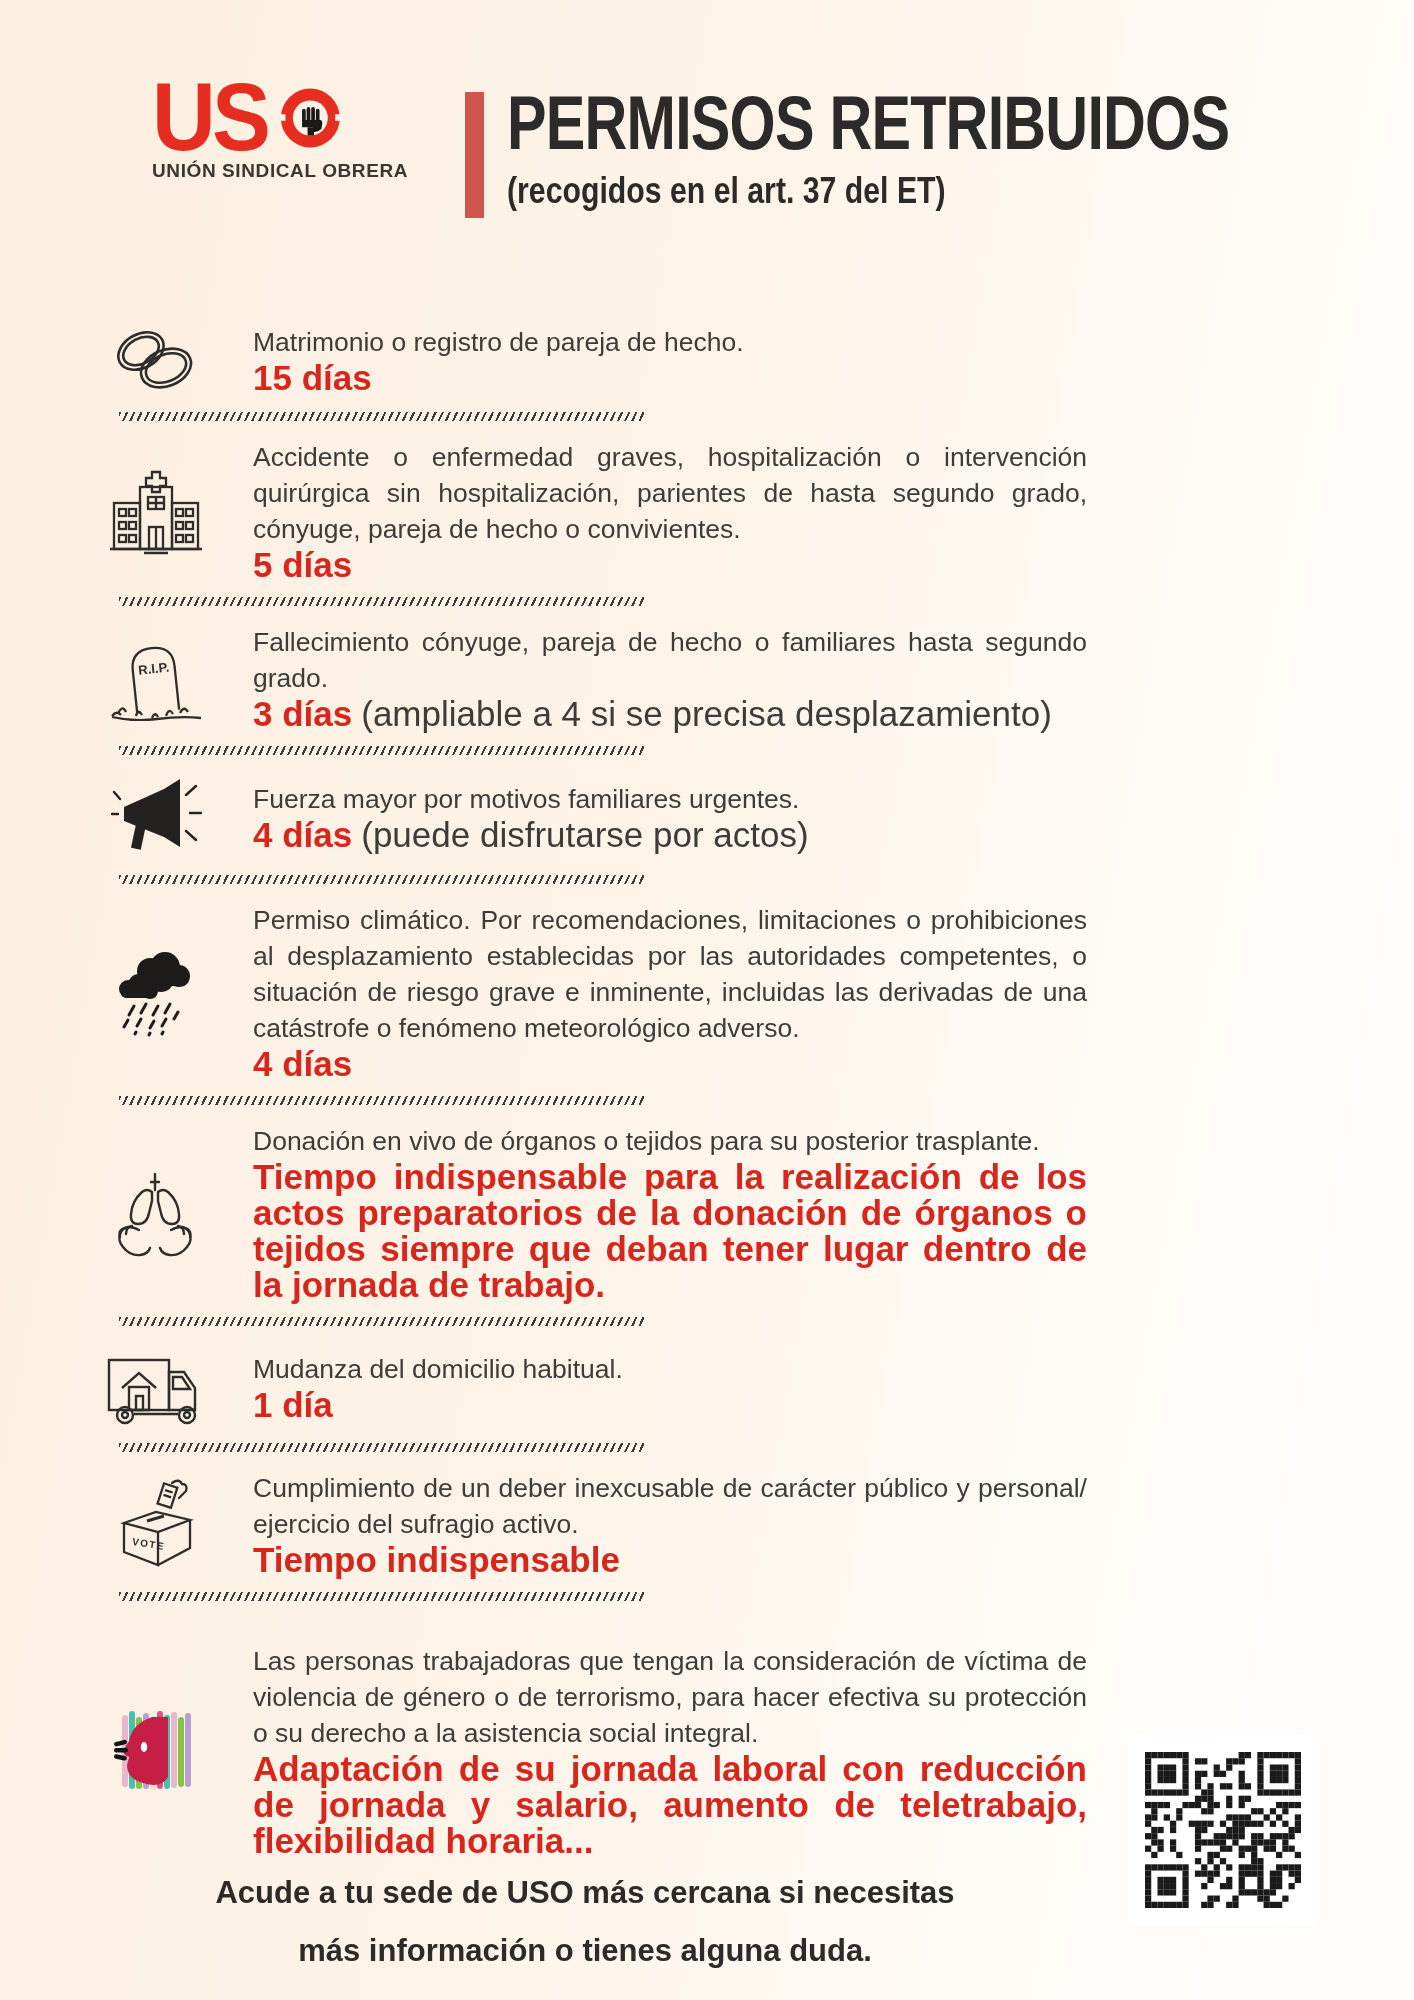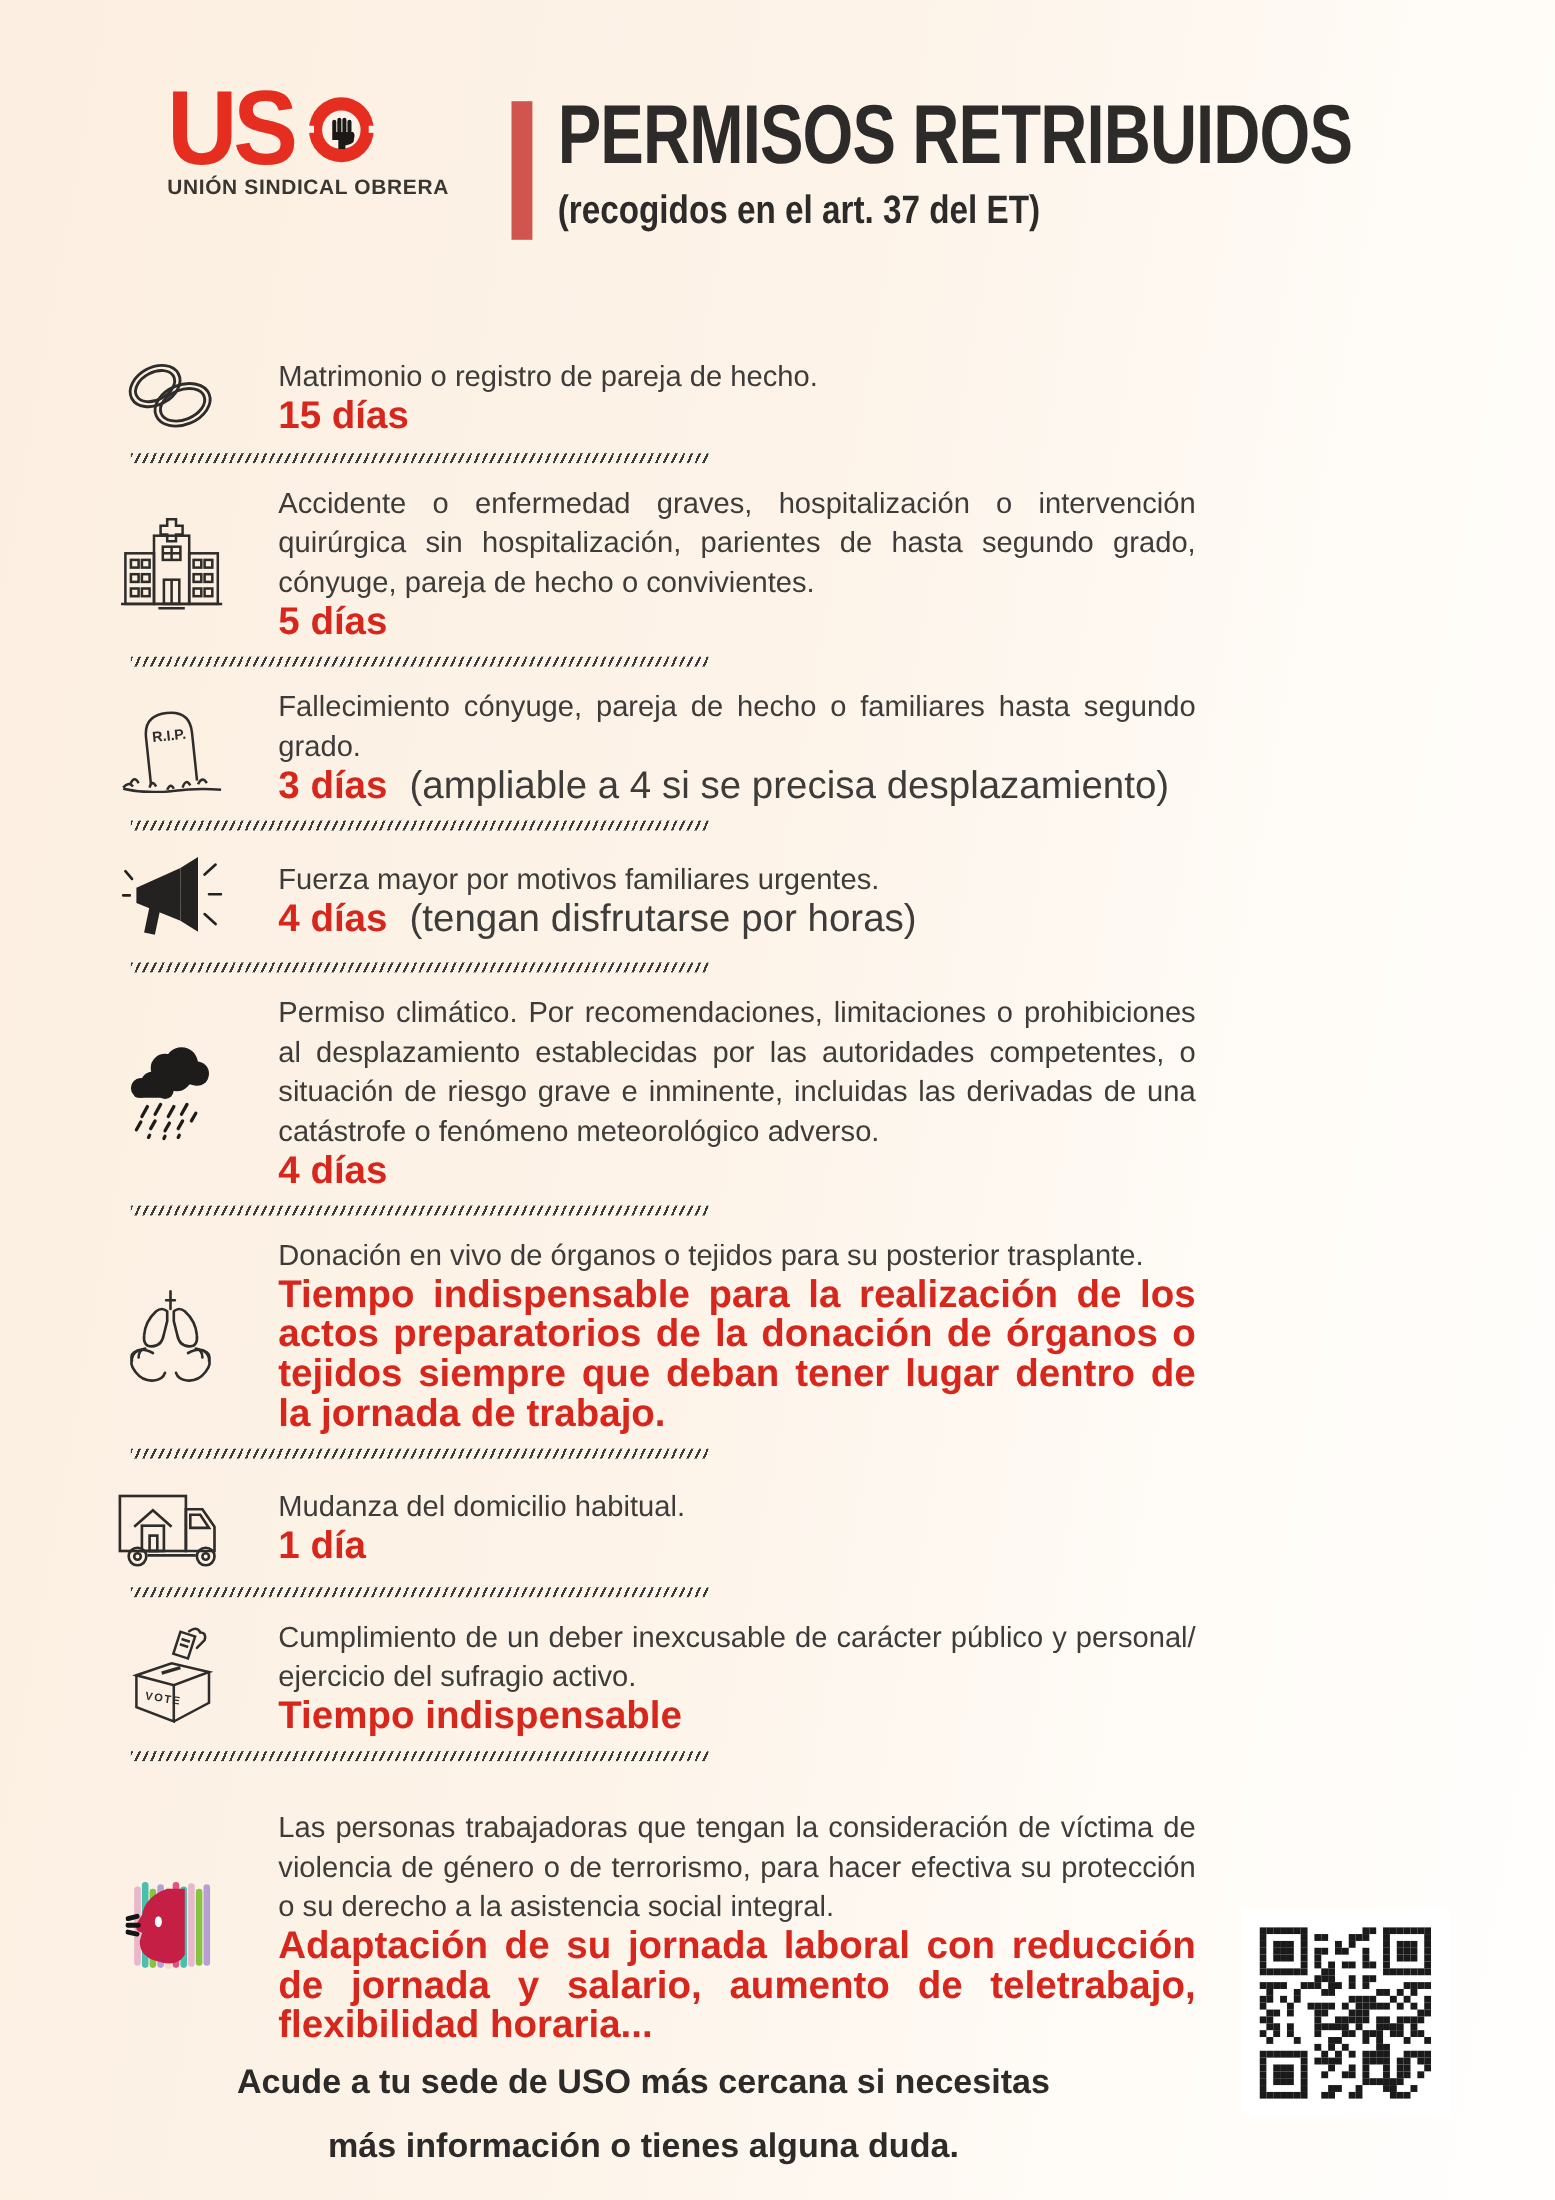--- a/index.html
+++ b/index.html
@@ -25,21 +25,21 @@
 
   
   .items{position:absolute;left:0;top:322px;width:1136px;}
   .item{display:flex;align-items:center;padding:0 49px 0 98px;}
   .icon-cell{width:115px;min-width:115px;display:flex;justify-content:center;margin-right:40px;}
   .text-cell{width:1056px;color:#3e3c3a;}
   .desc{margin:0;font-size:26.5px;line-height:36px;text-align:justify;}
   .dur-line{margin:0;font-size:35px;line-height:36px;}
   .dur{color:#d7261c;font-weight:700;}
   .dur-block{display:block;text-align:justify;}
-  .note{color:#3e3c3a;margin-left:20px;}
+  .note{color:#3e3c3a;margin-left:9px;}
   .divider{margin:14px 0 18px 119px;width:525px;height:9px;
            background:repeating-linear-gradient(115deg,#3a3a3a 0 2px,transparent 2px 6.5px);}
   .item.last{margin-top:42px;}
 
   
   .footer-text{position:absolute;left:40px;top:1864px;width:1090px;text-align:center;
                color:#2d2b29;font-size:31px;font-weight:700;line-height:58px;}
   .footer-text p{margin:0;}
   .qr-box{position:absolute;left:1128px;top:1735px;width:190px;height:190px;background:#ffffff;
           display:flex;align-items:center;justify-content:center;}
@@ -159,21 +159,21 @@
             <path d="M54 16 L70 6 V74 L54 64 Z"></path>
             <rect x="24" y="46" width="10" height="30" transform="rotate(12 29 61)"></rect>
           </g>
           <g stroke="#232220" stroke-width="2.4" fill="none" stroke-linecap="round">
             <path d="M76 22 l10 -9 M80 40 h11 M76 58 l10 9 M10 26 l-6 -7 M8 41 h-6"></path>
           </g>
         </svg>
       </div>
       <div class="text-cell">
         <p class="desc">Fuerza mayor por motivos familiares urgentes.</p>
-        <p class="dur-line"><span class="dur">4 días</span><span class="note">(tengan disfrutarse por horas)</span></p>
+        <p class="dur-line"><span class="dur">4 días</span><span class="note">(puede disfrutarse por actos)</span></p>
       </div>
     </div>
     <div class="divider"></div>
 
     <div class="item">
       <div class="icon-cell">
         <svg width="95" height="92" viewBox="0 0 95 92">
           <g fill="#1d1c1b">
             <circle cx="42" cy="25" r="13"></circle>
               <circle cx="57" cy="21" r="15"></circle>

